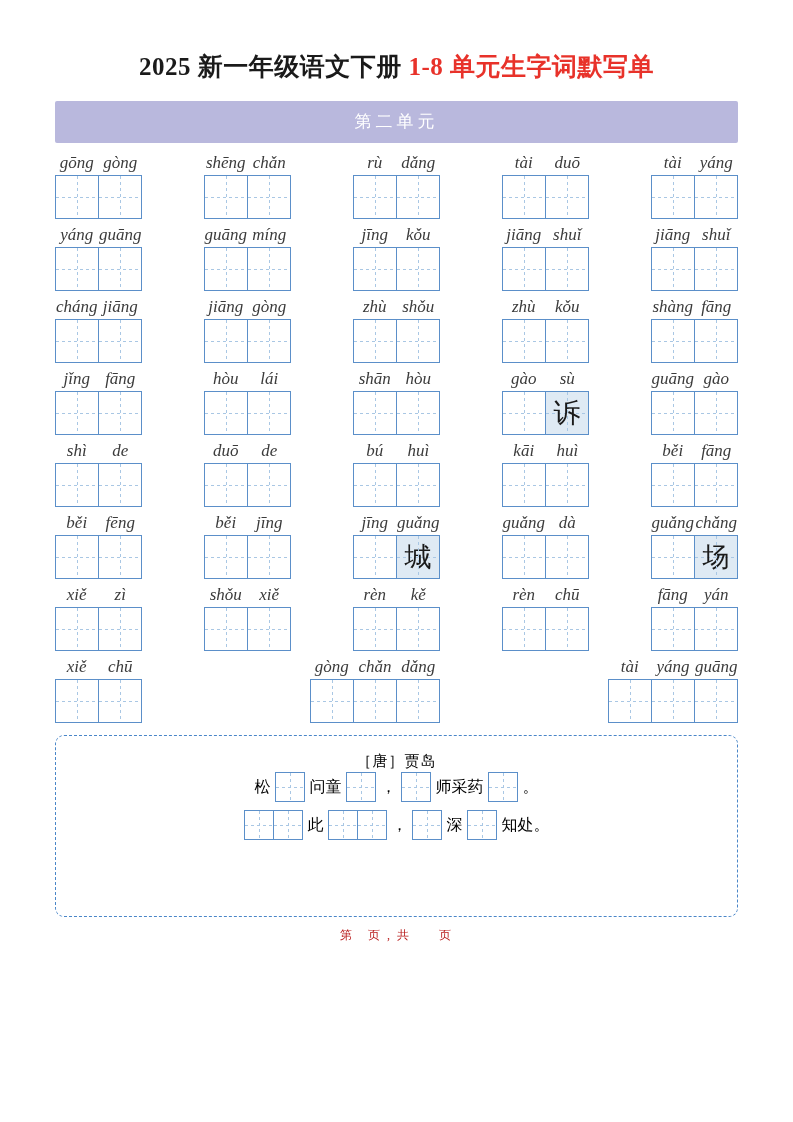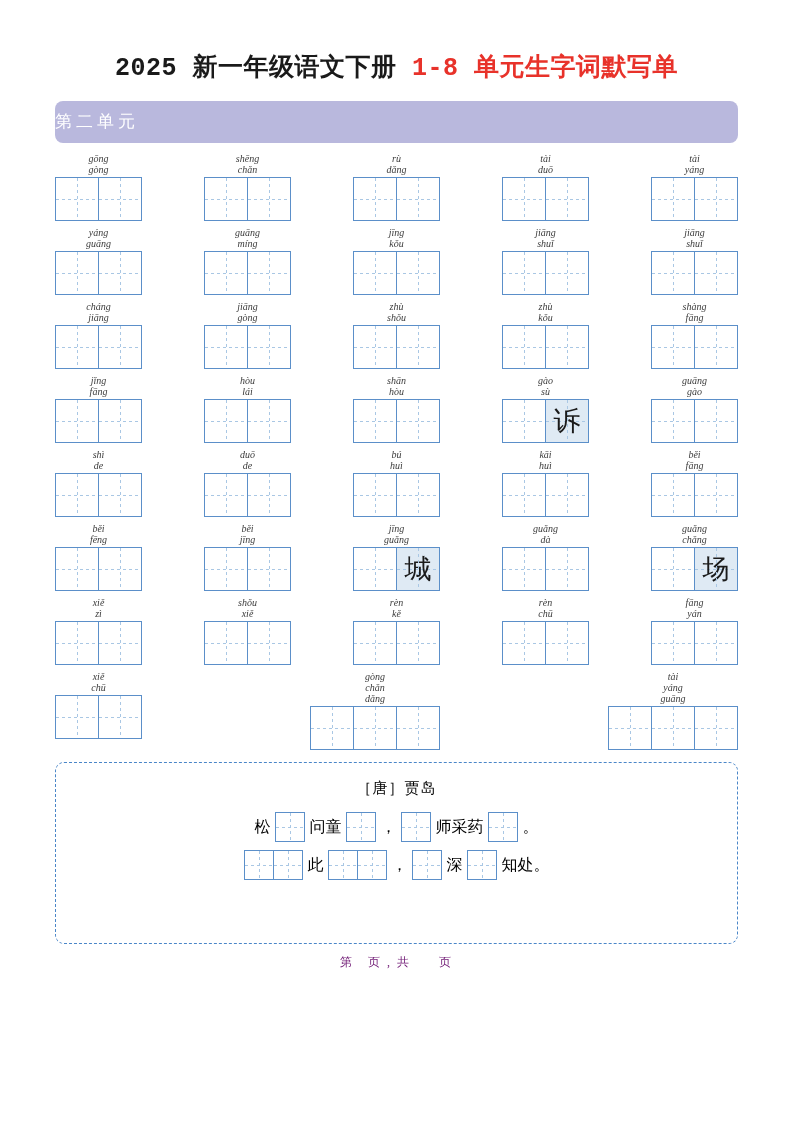--- a/index.html
+++ b/index.html
@@ -22,58 +22,56 @@
     position: relative;
   }
   
   .title {
     text-align: center;
     font-size: 25px;
     font-weight: bold;
     letter-spacing: 0.5px;
     margin: 10px 0 18px 0;
     white-space: nowrap;
-    font-family: Liberation Mono, monospace;
   }
   .title .t-black { color: #1a1a1a; }
   .title .t-red { color: #e8322a; }
 
   
   .unit-banner {
     background: #b9b8dd;
     color: #ffffff;
-    text-align: left;
+    text-align: center;
     font-size: 17px;
     letter-spacing: 4px;
     padding: 9px 0 10px 0;
-    border-radius: 8px;
+    border-radius: 2px;
     margin-bottom: 10px;
   }
 
   
   .rows { display: block; }
   .row {
     display: flex;
     justify-content: space-between;
     align-items: flex-start;
     margin-bottom: 6px;
   }
   .group { display: flex; flex-direction: column; align-items: center; }
 
   .pinyin-line {
     display: flex;
     width: 100%;
     justify-content: space-around;
     font-family: "Liberation Serif", serif;
     font-style: italic;
-    font-size: 10px;
+    font-size: 17px;
     color: #3b3b3b;
     margin-bottom: 2px;
     white-space: nowrap;
-    flex-direction: column;
   }
   .pinyin-line span { flex: 1 1 0; text-align: center; }
 
   .boxes { display: flex; }
   .cell {
     width: 44px;
     height: 44px;
     box-sizing: border-box;
     border: 1px solid #5b8fc9;
     position: relative;
@@ -124,21 +122,21 @@
     text-align: center;
     font-size: 16px;
     font-weight: bold;
     letter-spacing: 2px;
     margin-bottom: 16px;
   }
   .poem-author {
     text-align: center;
     font-size: 15px;
     letter-spacing: 1px;
-    margin-bottom: 14px;
+    margin-bottom: 1px;
   }
   .poem-line {
     display: flex;
     align-items: center;
     justify-content: center;
     margin-bottom: 8px;
   }
   .poem-line .txt {
     font-size: 16px;
     padding: 0 2px;
@@ -167,21 +165,21 @@
     width: 1px;
     background-image: repeating-linear-gradient(to bottom, #a9c7e4 0 3px, transparent 3px 6px);
   }
   .pgroup { display: flex; margin: 0 3px; }
 
   
   .footer {
     margin-top: 10px;
     text-align: center;
     font-size: 12px;
-    color: #701a75;
+    color: #b91c1c;
     letter-spacing: 2px;
   }
 </style>
 </head>
 <body>
 
 <div class="page">
 
   <div class="title">
     <span class="t-black">2025 新一年级语文下册 </span><span class="t-red">1-8 单元生字词默写单</span>

